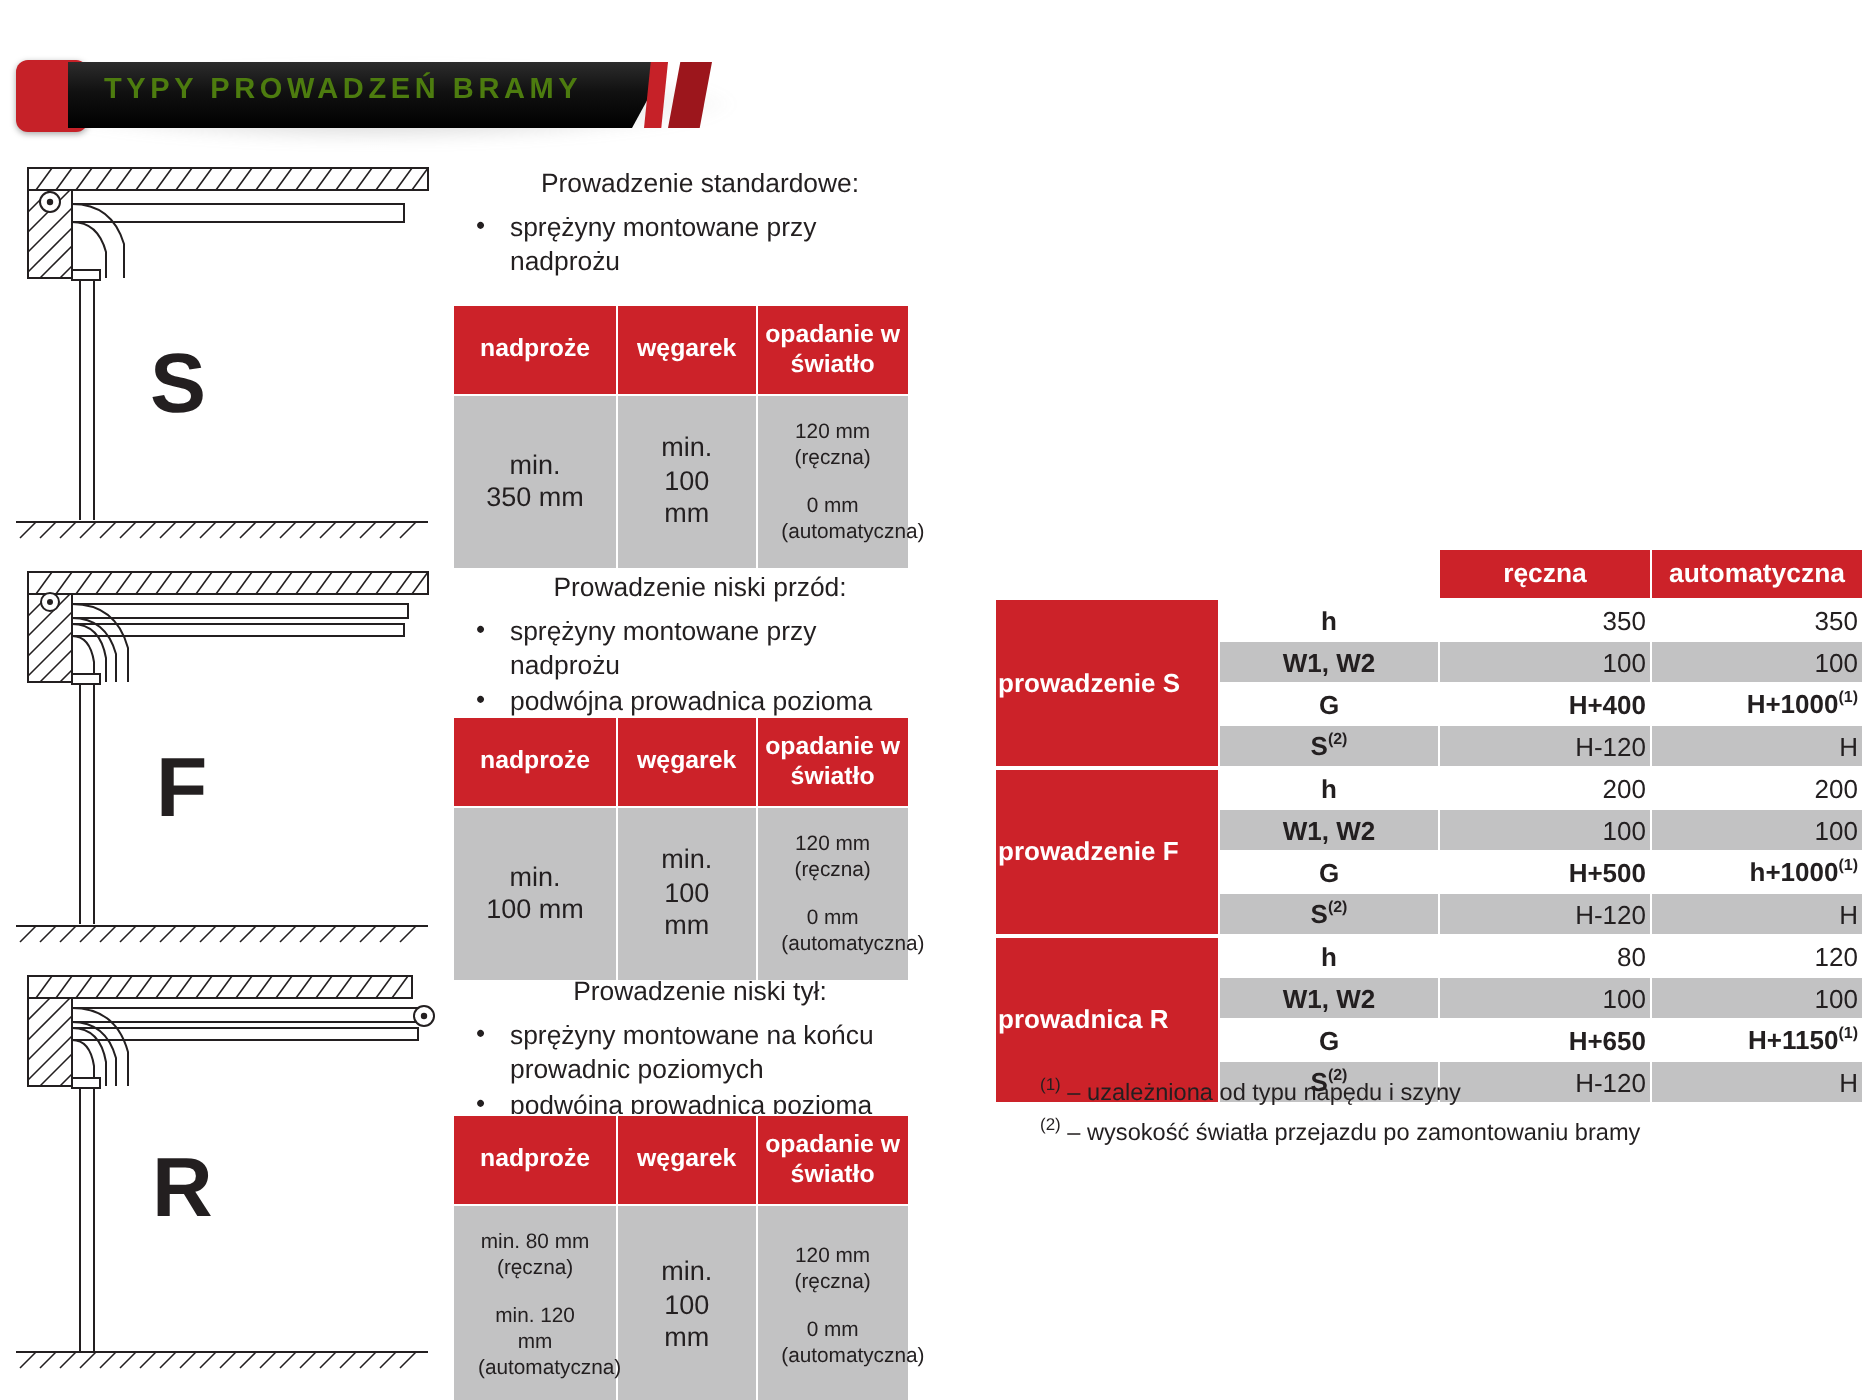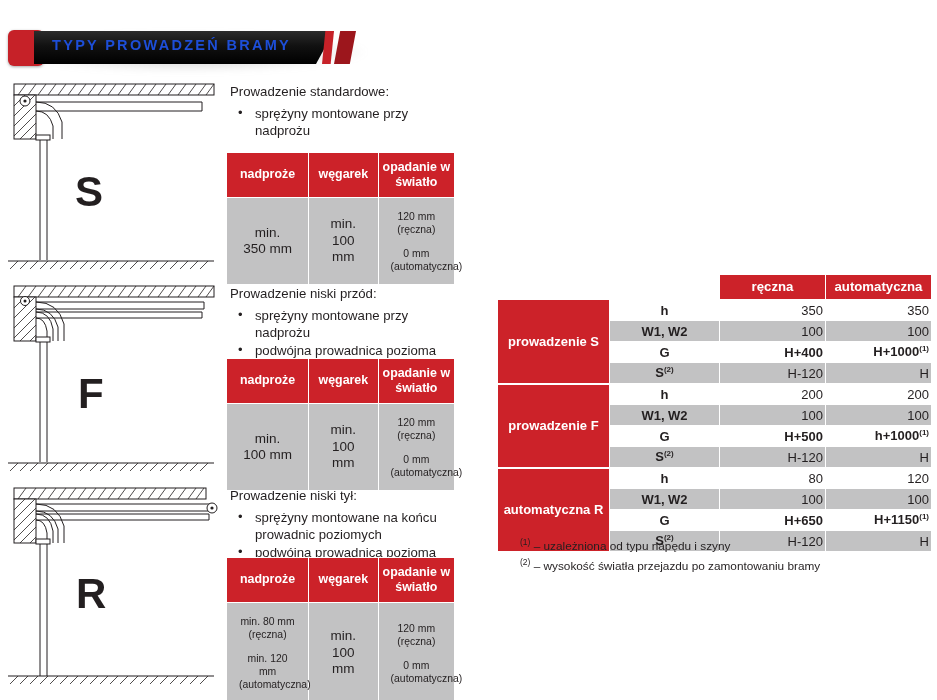--- a/index.html
+++ b/index.html
@@ -53,21 +53,21 @@
     clip-path: polygon(0 0, 100% 0, 94% 100%, 0 100%);
   }
   .banner-title {
     position: absolute;
     left: 52px;
     top: 11px;
     width: 272px;
     font-size: 14.5px;
     font-weight: bold;
     letter-spacing: 2.3px;
-    color: #1d4ed8;
+    color: #4d7c0f;
     white-space: nowrap;
   }
   .banner-stripe {
     position: absolute;
     top: 5px;
     height: 33px;
     background: #c62128;
   }
   .banner-stripe.s1 {
     left: 322px;
@@ -102,21 +102,21 @@
 
   
   .desc {
     position: absolute;
     left: 230px;
     width: 240px;
     font-size: 13.2px;
     line-height: 17.5px;
     color: #231f20;
   }
-  .desc .desc-title { margin: 0 0 1px 0; }
+  .desc .desc-title { margin: 0 0 1px 0; text-align: center; }
   .desc ul {
     margin: 4px;
     padding: 0;
     list-style: none;
   }
   .desc li {
     position: relative;
     padding-left: 21px;
     margin-bottom: 0px;
   }
@@ -203,21 +203,20 @@
     font-size: 13.2px;
     text-align: center;
     padding: 4px 2px 5px 2px;
     border: 1px solid #ffffff;
   }
   #main-table td.rowgroup {
     background: #cc2229;
     color: #ffffff;
     font-weight: bold;
     font-size: 13px;
-    text-align: center;
     vertical-align: middle;
     border: 1px solid #ffffff;
     border-bottom: 2px solid #ffffff;
   }
   #main-table td.lbl {
     text-align: center;
     font-weight: bold;
     font-size: 13px;
     padding: 1px 2px;
     border: 1px solid #ffffff;
@@ -666,21 +665,21 @@
           <td class="lbl">G</td>
           <td class="val bold">H+500</td>
           <td class="val bold">h+1000<sup>(1)</sup></td>
         </tr>
         <tr class="rw-gray">
           <td class="lbl">S<sup>(2)</sup></td>
           <td class="val">H-120</td>
           <td class="val">H</td>
         </tr>
         <tr class="rw-white">
-          <td class="rowgroup" rowspan="4">automatyczna R</td>
+          <td class="rowgroup" rowspan="4">prowadnica R</td>
           <td class="lbl">h</td>
           <td class="val">80</td>
           <td class="val">120</td>
         </tr>
         <tr class="rw-gray">
           <td class="lbl">W1, W2</td>
           <td class="val">100</td>
           <td class="val">100</td>
         </tr>
         <tr class="rw-white">

